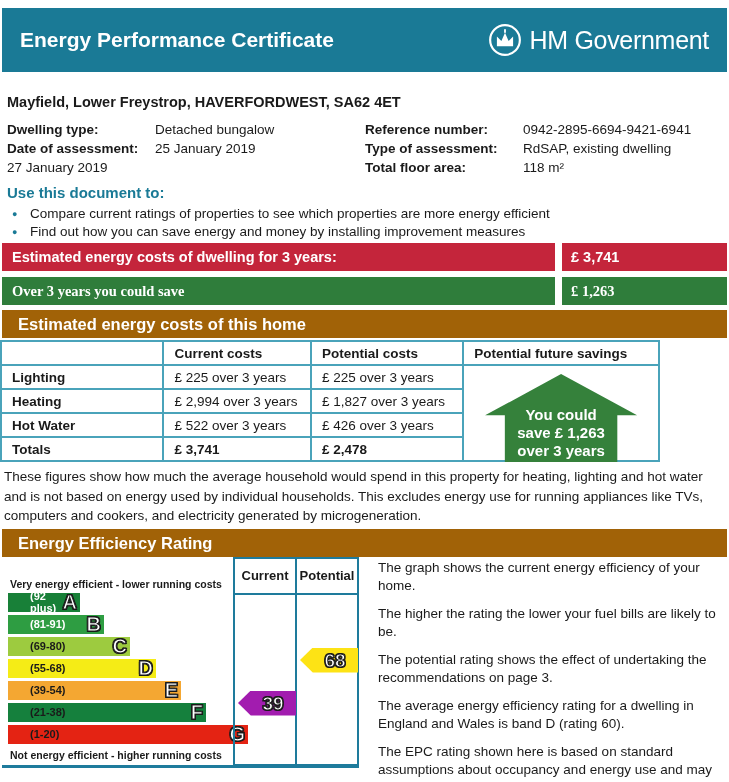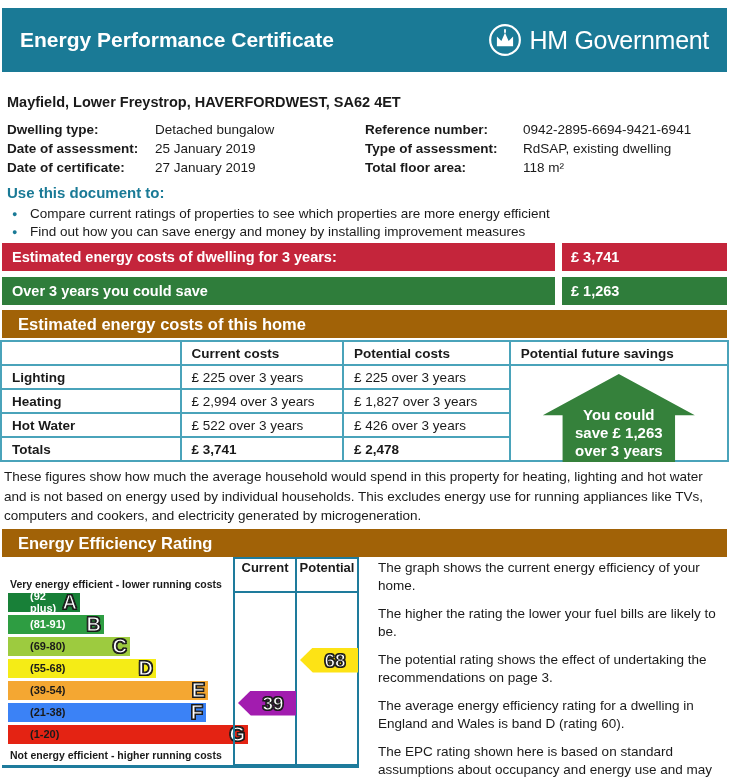--- a/index.html
+++ b/index.html
@@ -32,28 +32,28 @@
   .bullet::before { content: '\25CF'; position: absolute; left: 2px; top: 0; color: #1a7a96; font-size: 9px; }
 
   
   .bar { margin: 0 2px; height: 28px; display: flex; color: #fff; font-weight: bold; font-size: 14.5px; border-radius: 13px; }
   .bar.red { margin-top: 2px; }
   .bar.green { margin-top: 6px; }
   .bar .bar-label { flex: 1; display: flex; align-items: center; padding-left: 10px; }
   .bar .bar-gap { width: 7px; background: #fff; }
   .bar .bar-value { width: 165px; display: flex; align-items: center; padding-left: 9px; }
   .bar.red .bar-label, .bar.red .bar-value { background: #c4253b; }
-  .bar.green .bar-label, .bar.green .bar-value { background: #2f7d3b; }
+  .bar.green .bar-label, .bar.green .bar-value { background: #2f7d3b; font-family: Liberation Serif, serif; }
 
   
   .banner { margin: 5px 2px 0 2px; height: 28px; background: #a16207; color: #fff; font-size: 16.5px; font-weight: bold; line-height: 28px; padding-left: 16px; }
   .banner.rating { margin-top: 3px; }
 
   
-  table.costs { margin-top: 2px; width: 729px; border-collapse: collapse; font-size: 13.5px; }
+  table.costs { margin-top: 2px; width: 660px; border-collapse: collapse; font-size: 13.5px; }
   table.costs td, table.costs th { border: 2px solid #4aa3ba; height: 24px; padding: 0 6px 0 10px; text-align: left; vertical-align: middle; }
   table.costs th { font-weight: bold; }
   .c1 { width: 180px; } .c2 { width: 163px; } .c3 { width: 167px; } .c4 { width: 219px; }
   td.rowlbl { font-weight: bold; }
   td.totlbl { font-weight: bold; text-align: right; padding-right: 8px; border-radius: 7px; }
   td.totval { font-weight: bold; }
   td.savings-cell { position: relative; padding: 0; }
   .up-arrow { position: absolute; left: 50%; top: 8px; transform: translateX(-50%); width: 152px; height: 88px; background: #35813b;
     clip-path: polygon(50% 0, 100% 47%, 87% 47%, 87% 100%, 13% 100%, 13% 47%, 0 47%); }
   .up-arrow .arrow-text { position: absolute; bottom: 2px; left: 0; right: 0; text-align: center; color: #fff; font-weight: bold; font-size: 15px; line-height: 18px; }
@@ -62,30 +62,30 @@
 
   
   .rating-wrap { position: relative; height: 226px; }
   .chart { position: absolute; left: 2px; top: 0; width: 358px; height: 211px; }
   .chart-top-label { position: absolute; left: 8px; top: 21px; font-size: 10.5px; font-weight: bold; }
   .chart-bottom-label { position: absolute; left: 8px; top: 192px; font-size: 10.5px; font-weight: bold; }
   .chart-bottom-line { position: absolute; left: 0; top: 208px; width: 357px; height: 3px; background: #1e7b9c; }
   .col { position: absolute; top: 0; width: 64px; height: 209px; border: 2px solid #1e7b9c; }
   .col-current { left: 231px; }
   .col-potential { left: 293px; }
-  .col-head { height: 34px; border-bottom: 2px solid #1e7b9c; font-size: 13px; font-weight: bold; text-align: center; line-height: 18px; }
+  .col-head { height: 28px; border-bottom: 2px solid #1e7b9c; font-size: 13px; font-weight: bold; text-align: center; line-height: 18px; margin-top: 8px; }
   .band { position: absolute; left: 6px; height: 19px; display: flex; align-items: center; }
   .band .range { font-size: 11px; font-weight: bold; padding-left: 22px; }
   .band .letter { margin-left: auto; padding-right: 3px; font-size: 20px; line-height: 19px; }
   .band.a { top: 36px; width: 72px; background: #188038; } .band.a .range { color: #fff; }
   .band.b { top: 58px; width: 96px; background: #2e9d42; } .band.b .range { color: #fff; }
   .band.c { top: 80px; width: 122px; background: #9dcb3f; }
   .band.d { top: 102px; width: 148px; background: #f5ec16; }
-  .band.e { top: 124px; width: 200px; background: #f4a732; gap: 46px; }
-  .band.f { top: 146px; width: 198px; background: #3b82f6; }
+  .band.e { top: 124px; width: 173px; background: #f4a732; gap: 46px; }
+  .band.f { top: 146px; width: 198px; background: #15803d; }
   .band.g { top: 168px; width: 240px; background: #e42313; }
   .outline-text { color: #fff; font-weight: bold; -webkit-text-stroke: 1px #1a1a1a;
     text-shadow: -1px -1px 0 #1a1a1a, 1px -1px 0 #1a1a1a, -1px 1px 0 #1a1a1a, 1px 1px 0 #1a1a1a; }
   .pointer { position: absolute; width: 58px; height: 25px; display: flex; align-items: center; justify-content: center; padding-left: 12px;
     clip-path: polygon(0 50%, 22% 0, 100% 0, 100% 100%, 22% 100%); font-size: 19px; line-height: 25px; }
   .pointer.current { left: 236px; top: 134px; background: #a21caf; }
   .pointer.potential { left: 298px; top: 91px; background: #fde315; }
 
   .rating-text { position: absolute; left: 378px; top: 2px; width: 349px; }
   .rating-text p { font-size: 13.5px; line-height: 18.5px; margin-bottom: 9px; }
@@ -115,21 +115,20 @@
     <div class="det-col left">
       <div class="det-row">
         <span class="lbl">Dwelling type:</span>
         <span class="val">Detached bungalow</span>
       </div>
       <div class="det-row">
         <span class="lbl">Date of assessment:</span>
         <span class="val">25 January 2019</span>
       </div>
       <div class="det-row">
-        <span class="lbl">Date of certificate:</span>
         <span class="val">27 January 2019</span>
       </div>
     </div>
     <div class="det-col right">
       <div class="det-row">
         <span class="lbl">Reference number:</span>
         <span class="val">0942-2895-6694-9421-6941</span>
       </div>
       <div class="det-row">
         <span class="lbl">Type of assessment:</span>

